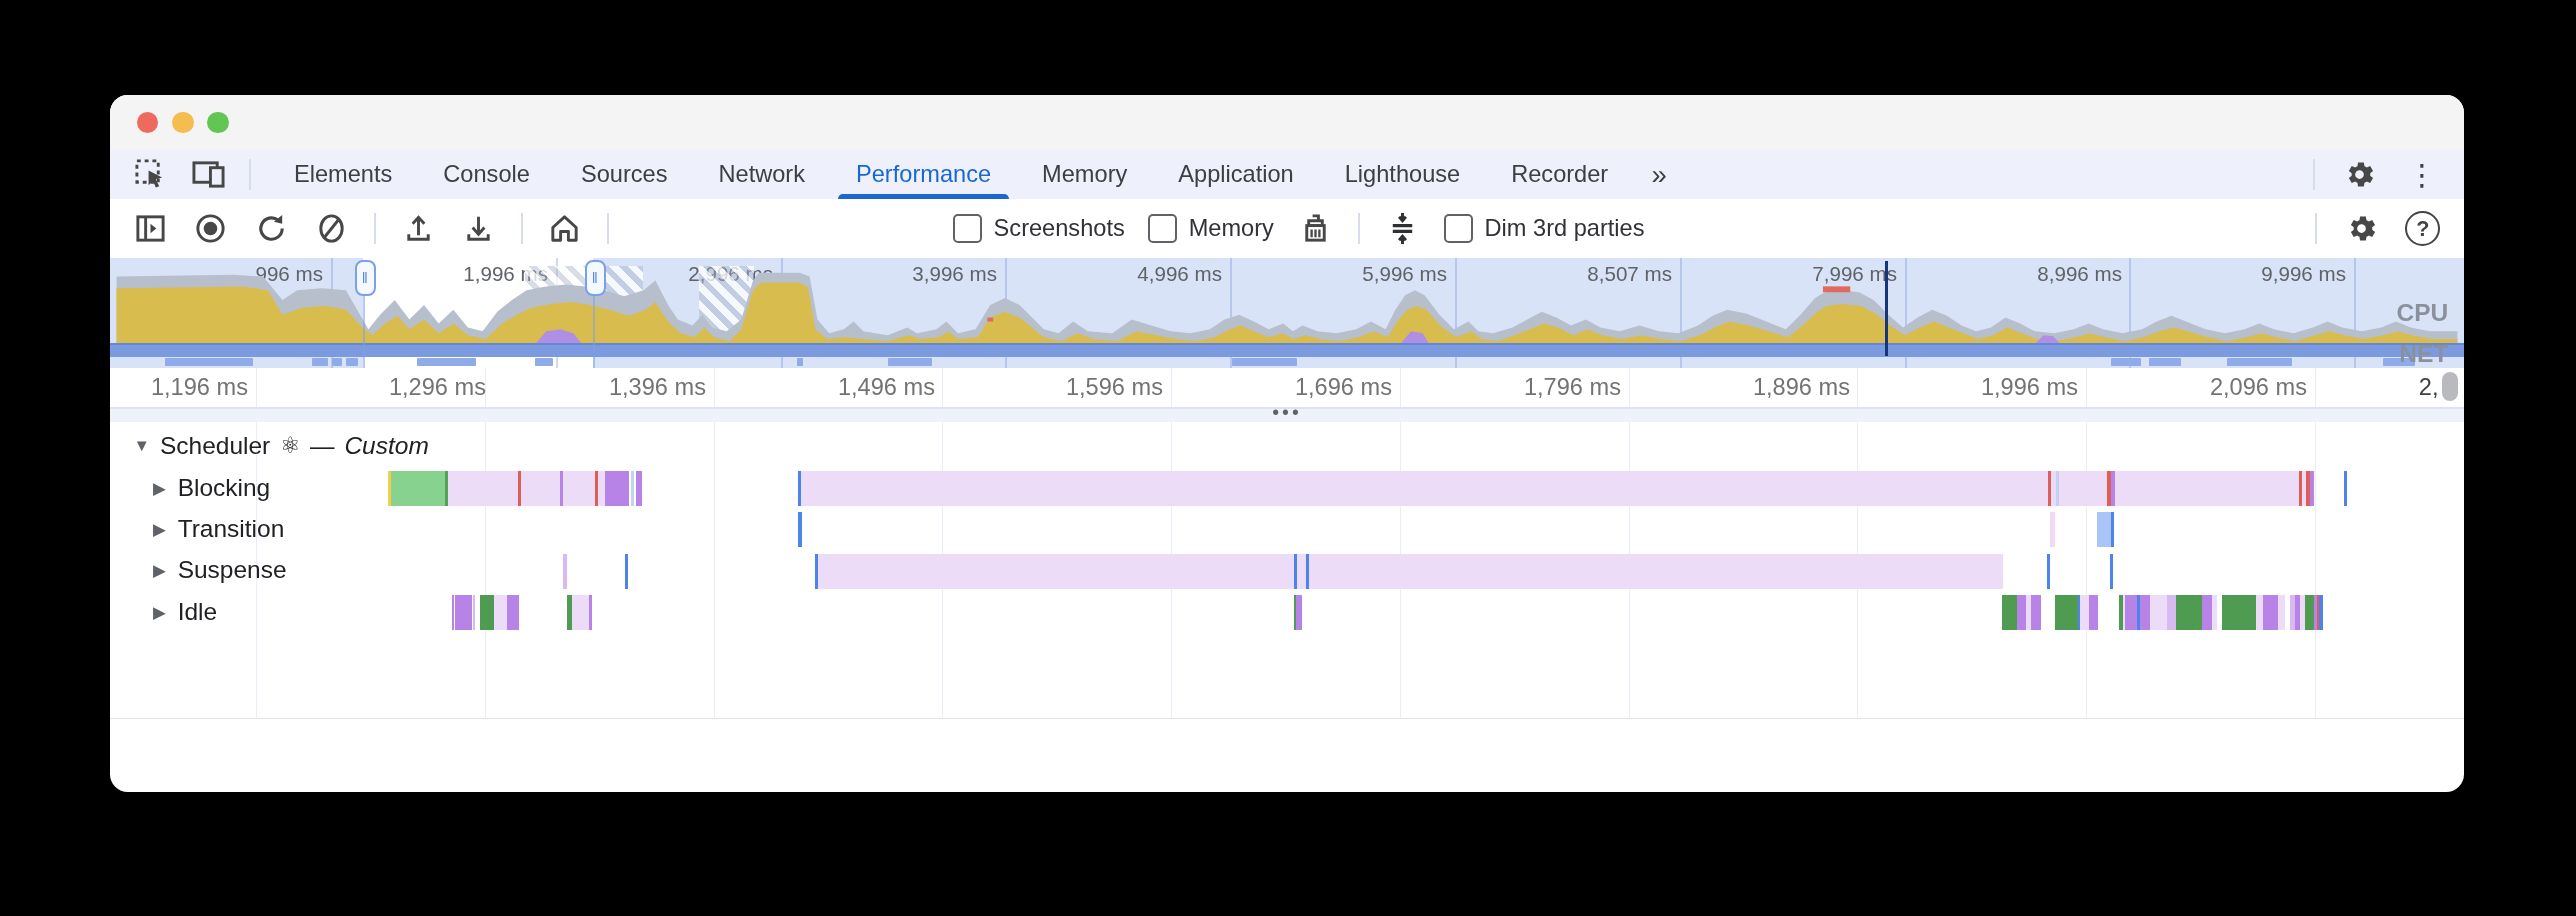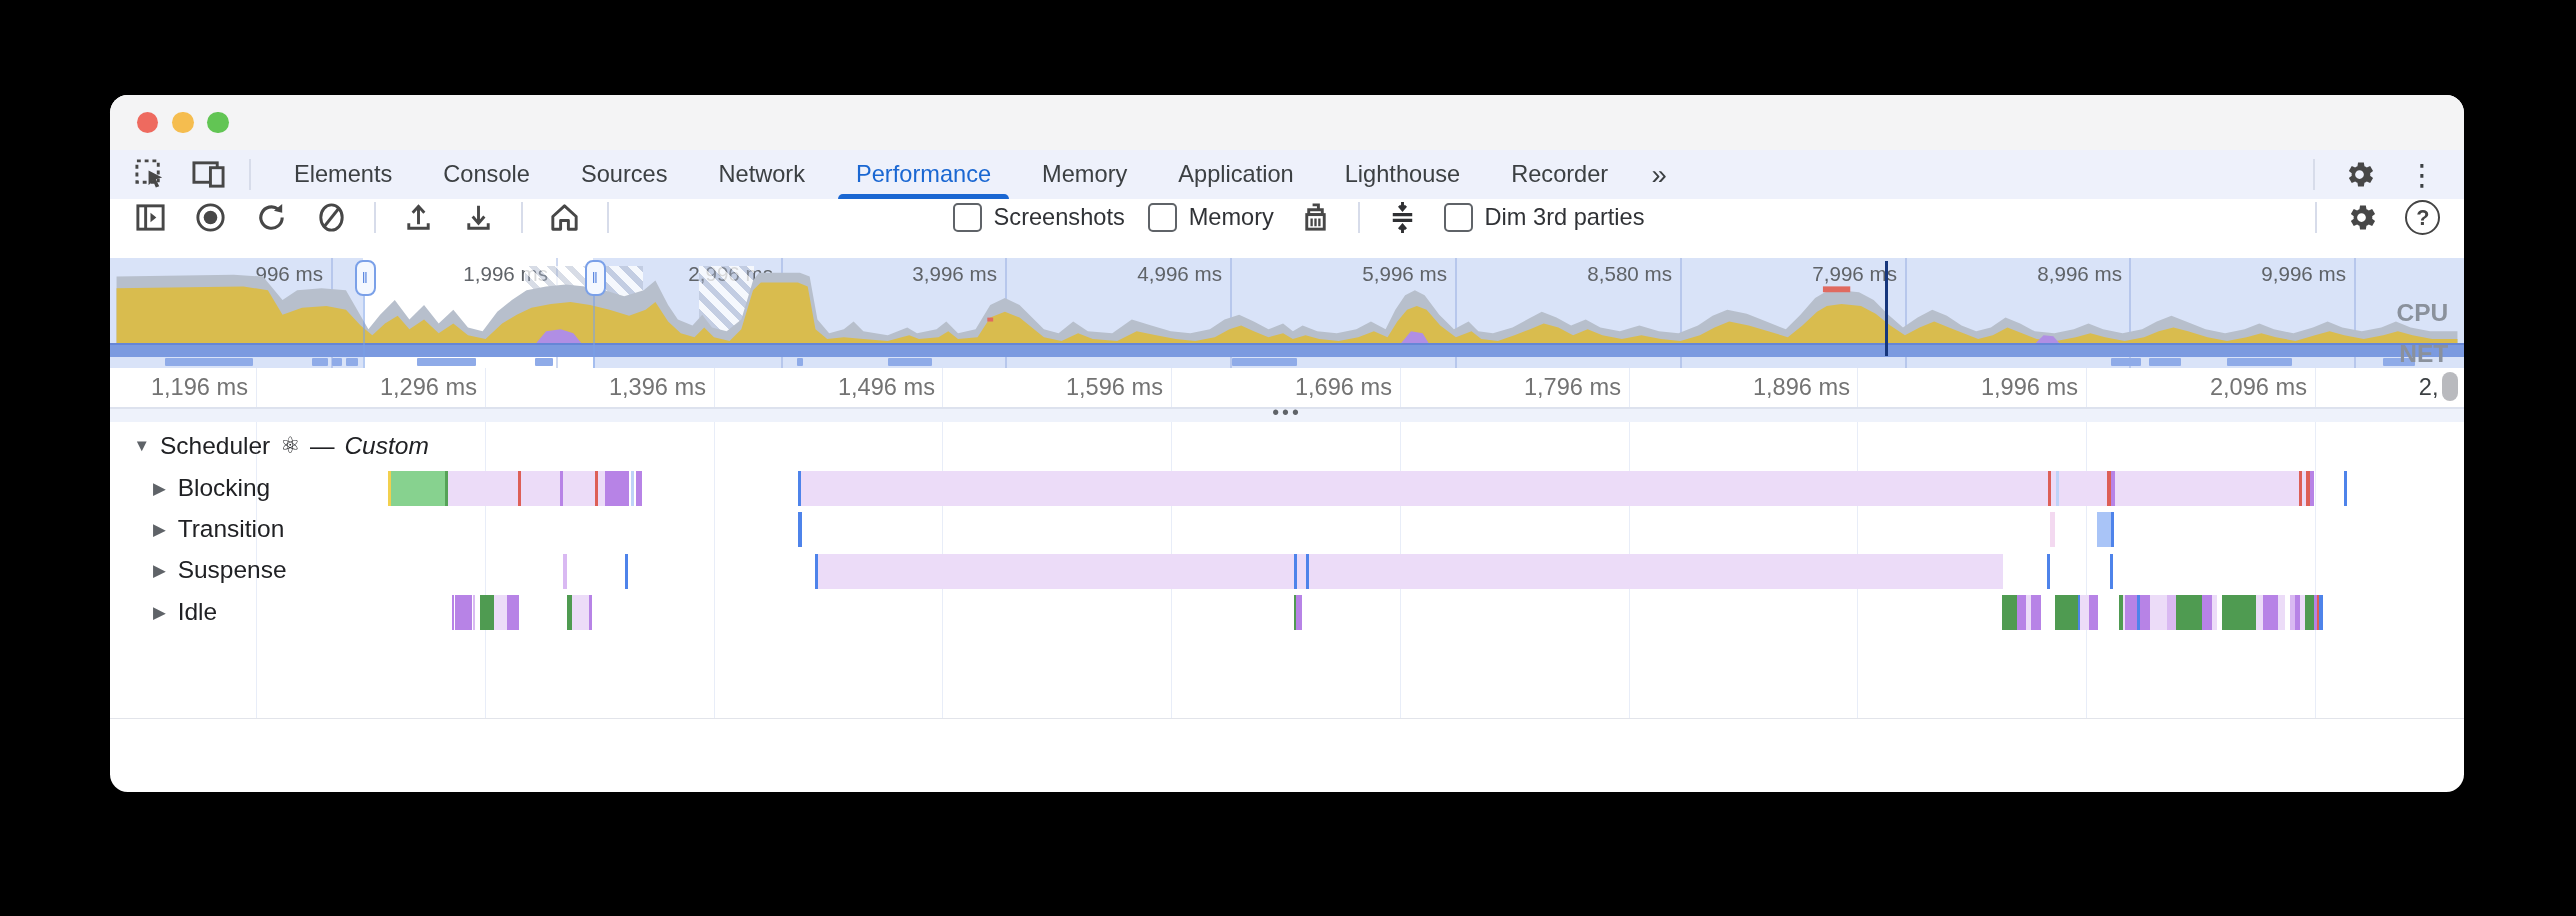--- a/index.html
+++ b/index.html
@@ -21,21 +21,21 @@
   .tab-list{display:flex;align-items:stretch;height:100%;}
   .tab{display:flex;align-items:center;padding:0 25.5px;font-size:23.6px;color:#3c4043;position:relative;cursor:default;}
   .tab.sel{color:#1a67d2;}
   .tab.sel::after{content:"";position:absolute;left:7.9px;right:7.9px;bottom:0;height:4.9px;background:#1a67d2;border-radius:4.9px 4.9px 0 0;}
   .more-tabs{font-size:27.5px;color:#3c4043;padding:0 17.7px;}
   .tabbar .righticons{margin-left:auto;display:flex;align-items:center;gap:25.5px;padding-right:23.6px;}
   .iconbtn{display:flex;align-items:center;justify-content:center;width:37px;height:37px;color:#444;}
   .kebab{font-size:29.5px;color:#3c4043;letter-spacing:0;}
   
   .ptoolbar{position:absolute;left:0;top:104px;width:100%;height:59px;background:#ffffff;
-    display:flex;align-items:flex-start;border-bottom:1px solid #c4b5fd;gap:16px;}
+    display:flex;align-items:center;border-bottom:1px solid #c4b5fd;gap:16px;}
   .ptoolbar .grp{display:flex;align-items:center;gap:23.6px;padding:0 13.7px;}
   .chk{display:flex;align-items:center;gap:11.8px;font-size:23.6px;color:#303236;}
   .chk .box{width:24.5px;height:24.5px;border:2px solid #5f6368;border-radius:4.9px;background:#fff;}
   .spacer310{width:285px;}
   .pright{margin-left:auto;display:flex;align-items:center;gap:25.5px;padding-right:23.6px;}
   .helpcirc{width:31px;height:31px;border:2.9px solid #444;border-radius:50%;display:flex;align-items:center;justify-content:center;
     font-size:21.6px;font-weight:bold;color:#444;}
   
   .overview{position:absolute;left:0;top:163px;width:100%;height:110px;background:#d9e3f8;overflow:hidden;}
   .ov-selection{position:absolute;top:0;height:110px;background:#ffffff;}
@@ -232,21 +232,21 @@
           <div class="ov-grid" style="left: 2019px;"></div>
           <div class="ov-grid" style="left: 2244px;"></div>
         </div>
       <div>
           <div class="ov-label" style="left: 213px;">996 ms</div>
           <div class="ov-label" style="left: 438px;">1,996 ms</div>
           <div class="ov-label" style="left: 663px;">2,996 ms</div>
           <div class="ov-label" style="left: 887px;">3,996 ms</div>
           <div class="ov-label" style="left: 1112px;">4,996 ms</div>
           <div class="ov-label" style="left: 1337px;">5,996 ms</div>
-          <div class="ov-label" style="left: 1562px;">8,580 ms</div>
+          <div class="ov-label" style="left: 1562px;">8,507 ms</div>
           <div class="ov-label" style="left: 1787px;">7,996 ms</div>
           <div class="ov-label" style="left: 2012px;">8,996 ms</div>
           <div class="ov-label" style="left: 2236px;">9,996 ms</div>
         </div>
       <div>
           <div class="ov-hatch" style="left: 415px; width: 118px;"></div>
           <div class="ov-hatch" style="left: 589px; width: 55px;"></div>
         </div>
       <svg class="ic" style="position:absolute;left:0;top:2.9px;" width="2354" height="82" viewBox="0 0 2398 84">
         <path fill="#b7bfcc" d="M0,84 L0,16 L120,14 L150,16 L170,40 L185,30 L210,28 L235,30 L250,56 L258,70 L270,55 L285,40 L300,60 L315,45 L330,64 L345,50 L360,68 L375,72 L390,52 L405,40 L420,30 L440,26 L460,24 L480,26 L500,30 L520,36 L540,30 L552,20 L565,45 L575,60 L590,66 L600,55 L610,68 L625,72 L640,60 L652,20 L658,12 L700,12 L710,16 L718,60 L730,74 L745,70 L755,62 L765,72 L790,76 L810,68 L820,74 L840,70 L850,62 L862,74 L880,70 L895,45 L910,38 L925,45 L950,70 L965,74 L980,62 L995,72 L1020,74 L1040,60 L1060,66 L1080,72 L1100,74 L1120,70 L1135,60 L1150,55 L1165,62 L1180,70 L1195,64 L1205,72 L1215,66 L1230,72 L1250,74 L1270,70 L1285,62 L1300,70 L1310,50 L1320,35 L1330,30 L1340,35 L1355,55 L1370,70 L1385,62 L1395,72 L1410,74 L1430,68 L1445,60 L1460,52 L1475,58 L1490,66 L1505,60 L1520,68 L1540,72 L1560,66 L1580,72 L1600,74 L1620,66 L1635,56 L1650,50 L1670,54 L1690,62 L1710,70 L1725,55 L1740,38 L1750,32 L1765,30 L1785,32 L1800,40 L1815,55 L1830,68 L1845,58 L1860,50 L1875,56 L1890,66 L1905,72 L1920,68 L1935,58 L1950,64 L1965,72 L1985,74 L2005,70 L2020,64 L2035,70 L2055,74 L2075,70 L2090,62 L2105,56 L2120,62 L2140,70 L2160,74 L2180,70 L2195,64 L2210,70 L2230,74 L2250,68 L2265,62 L2280,68 L2300,72 L2320,68 L2335,62 L2350,68 L2370,72 L2398,72 L2398,84 Z"></path>
@@ -290,21 +290,21 @@
           <div class="tickline" style="left: 832px;"></div>
           <div class="tickline" style="left: 1061px;"></div>
           <div class="tickline" style="left: 1290px;"></div>
           <div class="tickline" style="left: 1519px;"></div>
           <div class="tickline" style="left: 1747px;"></div>
           <div class="tickline" style="left: 1976px;"></div>
           <div class="tickline" style="left: 2205px;"></div>
         </div>
       <div>
           <div class="ruler-label" style="left: 138px;">1,196 ms</div>
-          <div class="ruler-label" style="left: 367px;">1,296 ms</div>
+          <div class="ruler-label" style="left: 376px;">1,296 ms</div>
           <div class="ruler-label" style="left: 596px;">1,396 ms</div>
           <div class="ruler-label" style="left: 825px;">1,496 ms</div>
           <div class="ruler-label" style="left: 1053px;">1,596 ms</div>
           <div class="ruler-label" style="left: 1282px;">1,696 ms</div>
           <div class="ruler-label" style="left: 1511px;">1,796 ms</div>
           <div class="ruler-label" style="left: 1740px; text-align: center;">1,896 ms</div>
           <div class="ruler-label" style="left: 1968px;">1,996 ms</div>
           <div class="ruler-label" style="left: 2197px;">2,096 ms</div>
         </div>
       <div class="ruler-clip">2,</div>

